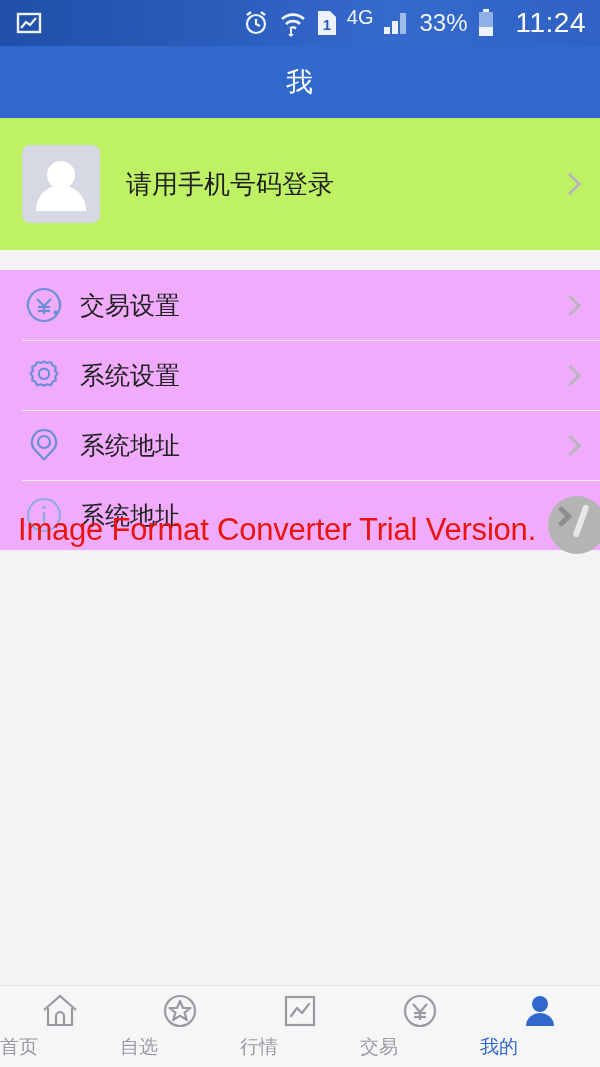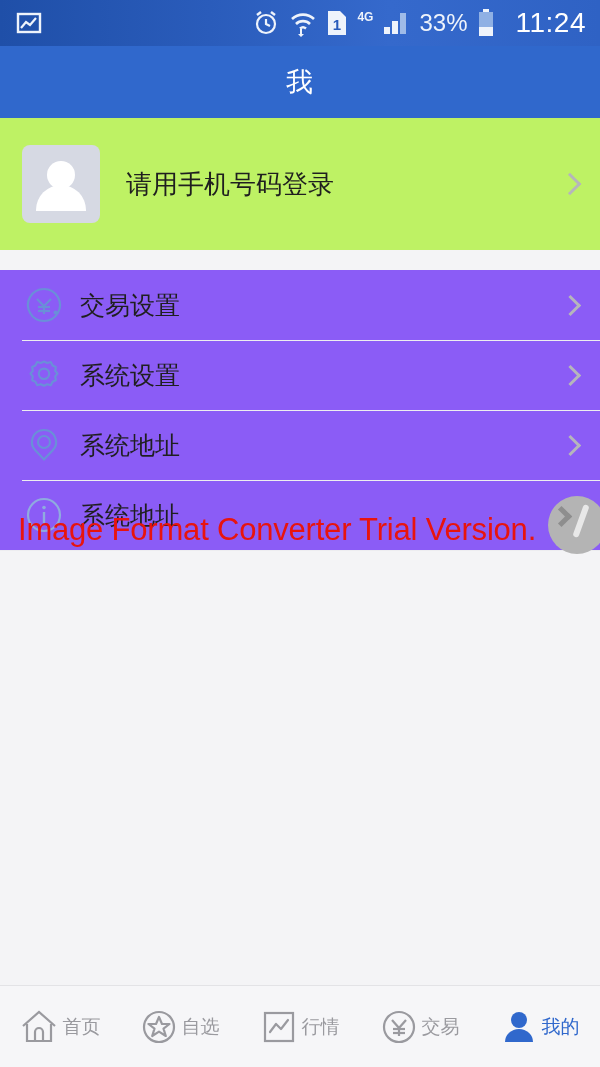--- a/index.html
+++ b/index.html
@@ -13,21 +13,21 @@
 
   
   .statusbar{
     position:relative; height:46px; width:100%;
     background:linear-gradient(90deg,#1f4fa8 0%,#2a5cbb 35%,#3569cc 65%,#2f62c4 100%);
     display:flex; align-items:center; padding:0 14px 0 16px; color:#fff;
   }
   .sb-left{ display:flex; align-items:center; gap:10px; }
   .sb-right{ margin-left:auto; display:flex; align-items:center; gap:9px; }
   .sb-icon{ display:flex; align-items:center; justify-content:center; }
-  .sb-4g{ font-size:12px; font-weight:bold; color:#eef3fb; position:relative; top:-6px; }
+  .sb-4g{ font-size:20px; font-weight:normal; color:#eef3fb; position:relative; top:-6px; }
   .sb-pct{ font-size:24px; color:#eef3fb; }
   .sb-time{ font-size:28px; color:#ffffff; letter-spacing:.5px; margin-left:12px; }
 
   
   .header{
     height:72px; background:#3068cc; display:flex;
     align-items:center; justify-content:center;
   }
   .header-title{ color:#fff; font-size:27px; letter-spacing:1px; }
 
@@ -52,21 +52,21 @@
   .account-label{ margin-left:26px; font-size:26px; color:#1f1f1f; }
   .chev{
     margin-left:auto; width:16px; height:16px;
     border-right:3px solid #b6b6bb; border-top:3px solid #b6b6bb;
     transform:rotate(45deg);
   }
 
   .gap{ height:20px; background:#f4f4f6; }
 
   
-  .menu{ background:#8b5cf6; }
+  .menu{ background:#f0abfc; }
   .menu-row{
     position:relative; height:70px; display:flex; align-items:center;
     padding:0 22px;
   }
   .menu-row + .menu-row::before{
     content:""; position:absolute; left:22px; right:0; top:0;
     height:1px; background:#ededf0;
   }
   .menu-icon{ width:44px; flex:none; display:flex; align-items:center; justify-content:center; }
   .menu-label{ margin-left:14px; font-size:25px; color:#1f1f1f; }
@@ -98,21 +98,21 @@
     transform:rotate(45deg);
   }
 
   
   .tabbar{
     position:absolute; left:0; bottom:0; width:100%; height:82px;
     background:#f6f6f8; border-top:1px solid #e3e3e6;
     display:flex; align-items:center;
   }
   .tab{
-    flex:1; display:flex; flex-direction:row; align-items:center;
+    flex:1; display:flex; flex-direction:column; 
     justify-content:center; gap:5px;
   }
   .tab-label{ font-size:19px; color:#9a9a9f; }
   .tab.active .tab-label{ color:#3068cc;font-family:Liberation Serif, serif; }
   .tab-icon{ height:36px; display:flex; align-items:center; justify-content:center; }
 </style>
 </head>
 <body>
 
 <div id="app">

